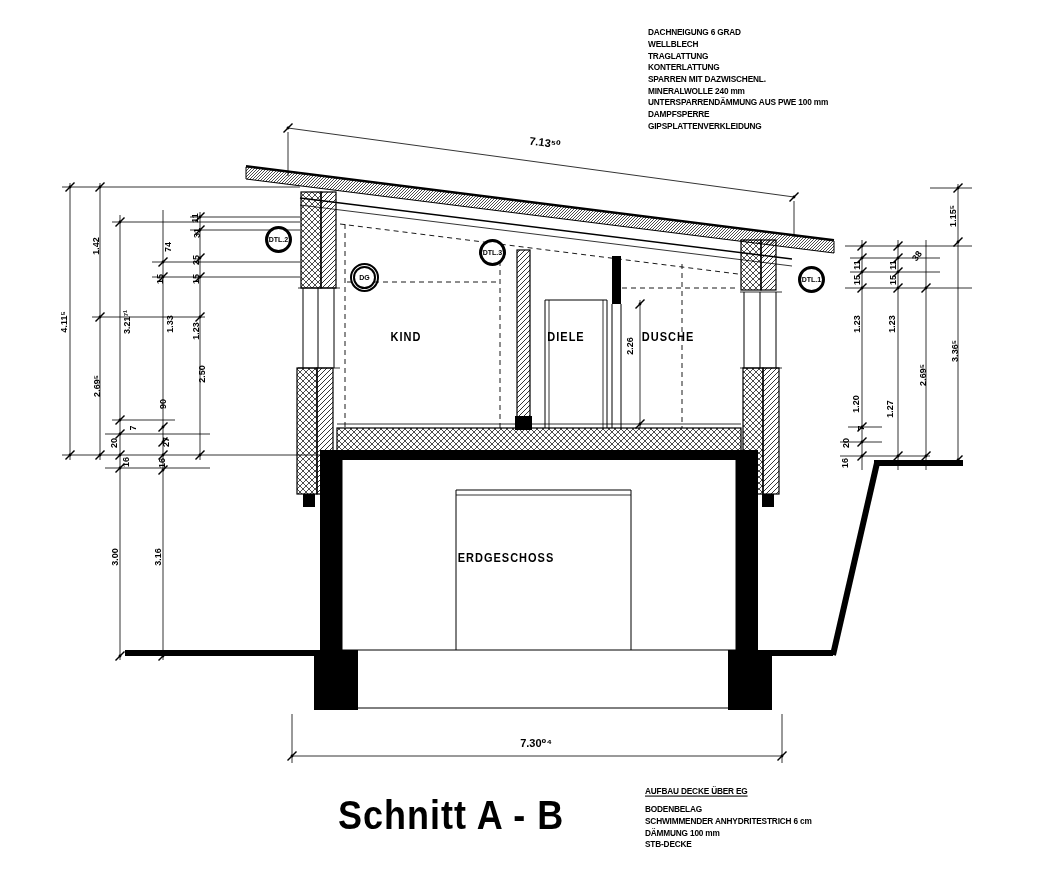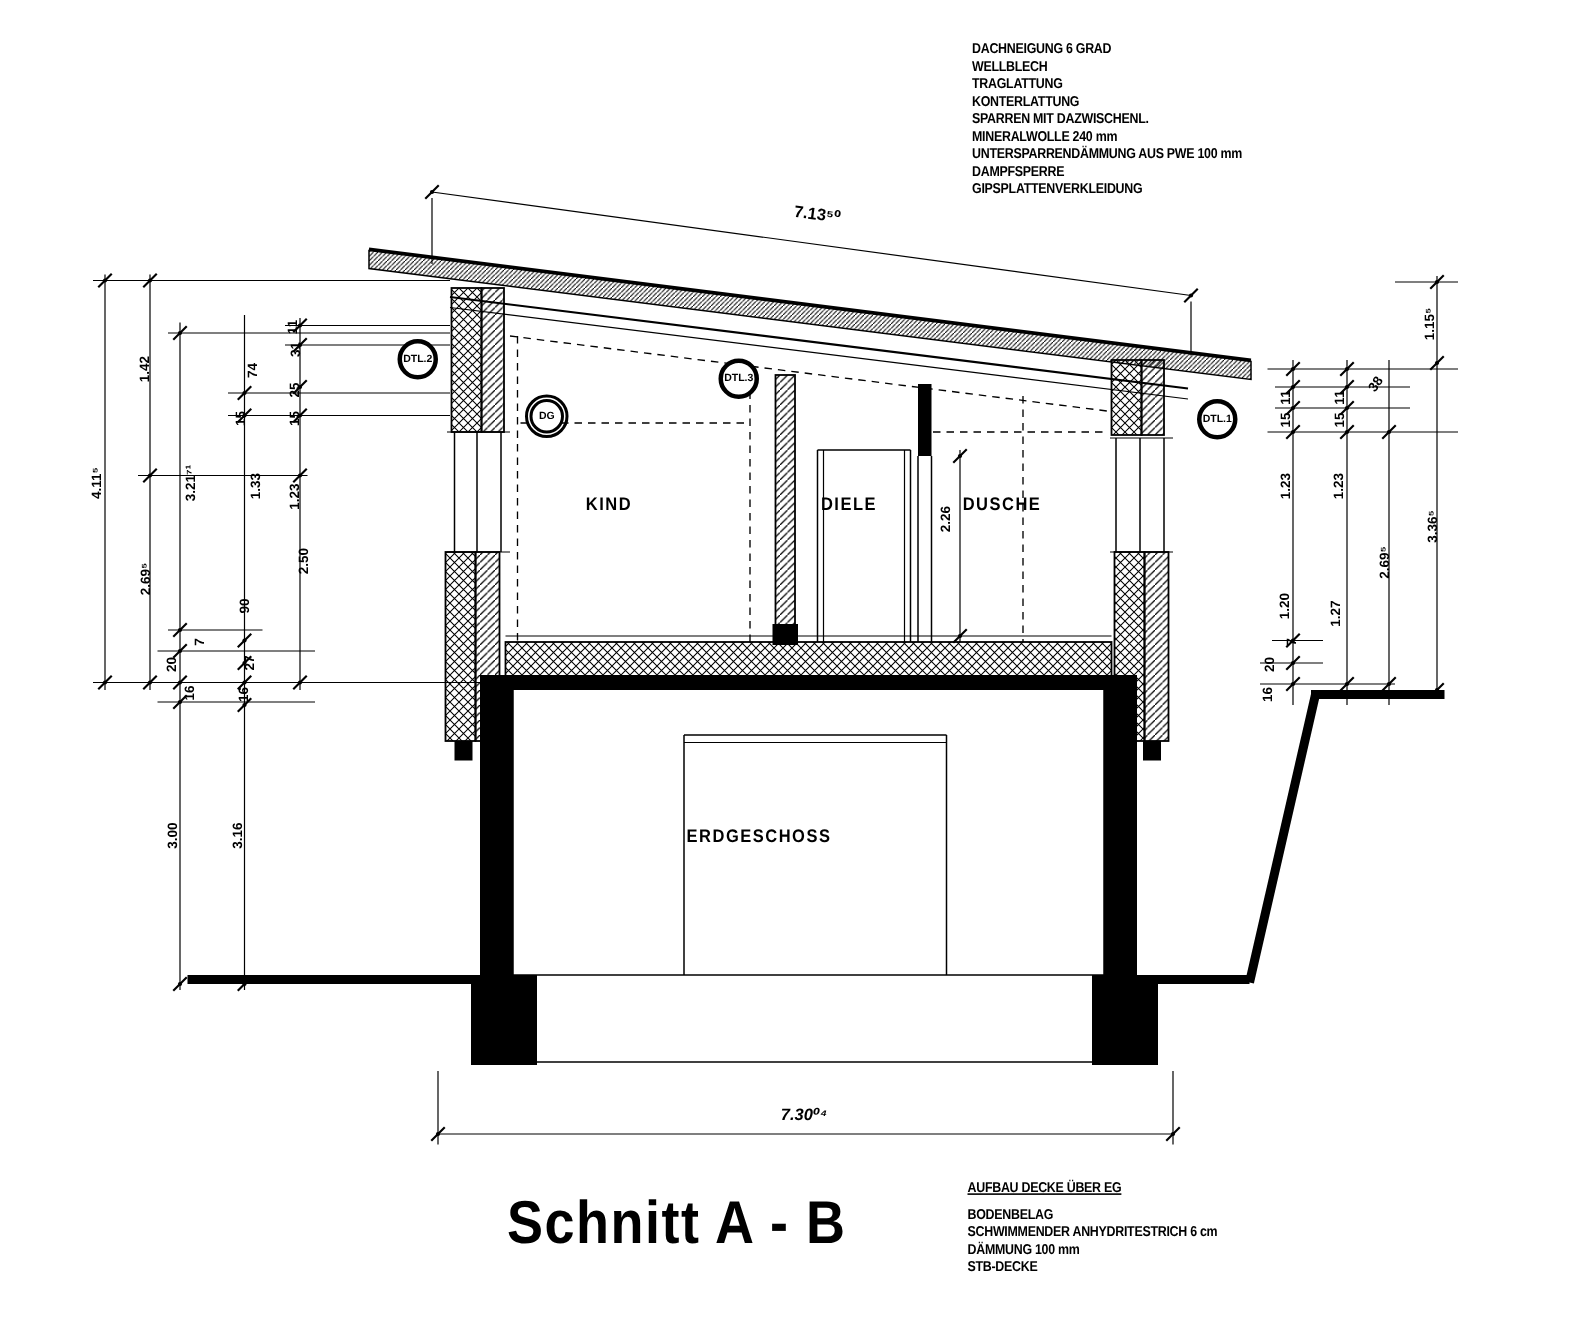--- a/index.html
+++ b/index.html
@@ -2,21 +2,21 @@
 <html><head>
 <meta charset="utf-8">
 <style>
   html,body{margin:0;padding:0;background:#ffffff;}
   .sheet{position:relative;width:1046px;height:878px;background:#fff;overflow:hidden;
          font-family:"Liberation Sans","DejaVu Sans",sans-serif;color:#000;}
   svg.linework{position:absolute;left:0;top:0;}
   .dim{position:absolute;font-size:9px;font-weight:700;white-space:nowrap;
        transform:translate(-50%,-50%) rotate(-90deg);
        font-family:"Liberation Sans","DejaVu Sans",sans-serif;}
-  .dim.h{transform:translate(-50%,-50%);font-size:11px;font-style:italic;}
+  .dim.h{transform:translate(-50%,-50%);font-size:11px;}
   .dim.slope{transform:translate(-50%,-50%) rotate(7.5deg);font-size:11px;}
   .dim.a45{transform:translate(-50%,-50%) rotate(-55deg);}
   .room{position:absolute;font-size:11px;font-weight:700;letter-spacing:1px;
         transform:translate(-50%,-50%) scaleY(1.1);white-space:nowrap;}
   .marker{position:absolute;width:27px;height:27px;border:3px solid #000;border-radius:50%;
           display:flex;align-items:center;justify-content:center;font-size:7px;font-weight:700;
           box-sizing:border-box;background:#fff;}
   .marker.double{width:23px;height:23px;border:2px solid #000;outline:2px solid #000;outline-offset:1px;}
   .spec{position:absolute;font-size:9px;font-weight:700;line-height:11px;
         transform:scale(0.92,1.06);transform-origin:left top;white-space:nowrap;letter-spacing:-0.2px;}

